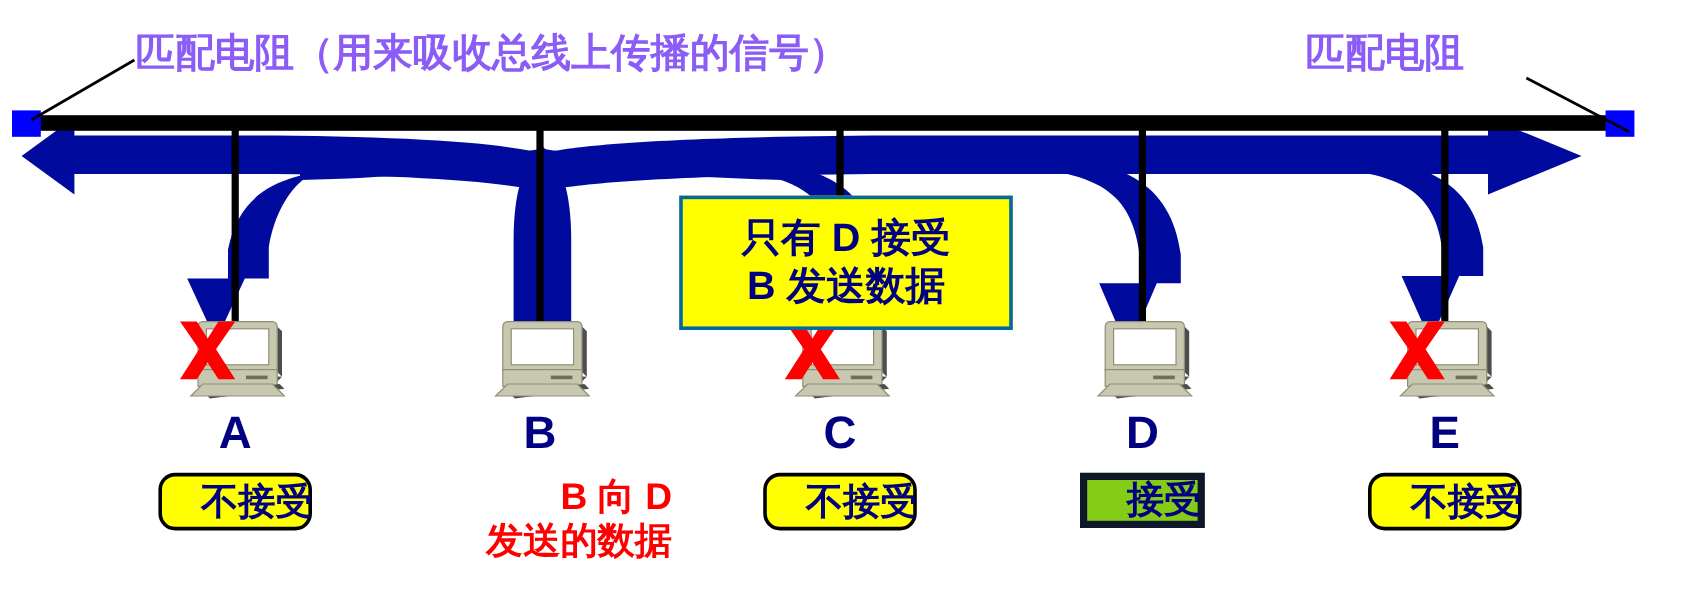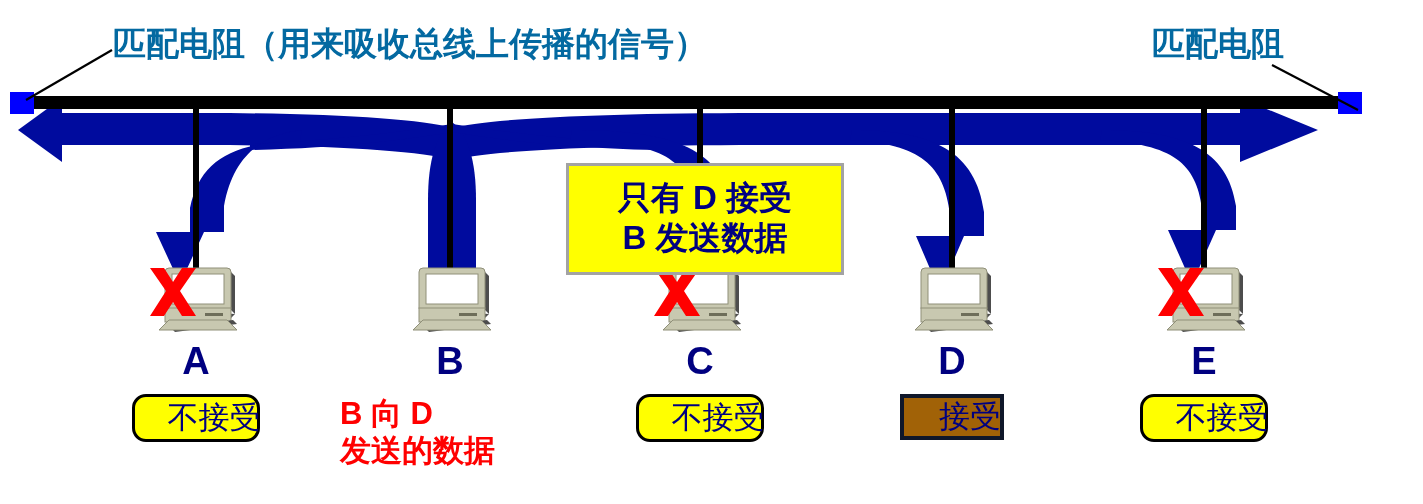--- a/index.html
+++ b/index.html
@@ -37,21 +37,21 @@
   .terminator.right { left: 1338px; }
 
   .drop-line {
     width: 6px;
     background: #000000;
     top: 106px;
   }
 
   
   .title-text {
-    color: #0369a1;
+    color: #8b5cf6;
     font-weight: bold;
     font-size: 33px;
     white-space: nowrap;
     letter-spacing: 0px;
   }
   .leader {
     stroke: #000000;
     stroke-width: 2.2;
     fill: none;
   }
@@ -61,61 +61,61 @@
     color: #000080;
     font-weight: bold;
     font-size: 38px;
     text-align: center;
     width: 70px;
   }
 
   
   .status-box {
     font-size: 31px;
-    font-weight: normal;
+    font-weight: bold;
     color: #000080;
     text-align: center;
     line-height: 1.05;
     box-sizing: border-box;
     white-space: nowrap;
     display: flex;
     align-items: center;
     justify-content: center;
     padding-left: 36px;
   }
   .status-box.reject {
     background: #ffff00;
     border: 3px solid #000000;
     border-radius: 14px;
     width: 128px;
     height: 48px;
   }
   .status-box.accept {
-    background: #a16207;
-    border: 4px solid #0f172a;
+    background: #84cc16;
+    border: 6px solid #0f172a;
     border-radius: 0;
     width: 104px;
     height: 46px;
   }
 
   
   .sender-note {
     color: #ff0000;
     font-weight: bold;
     font-size: 31px;
-    text-align: left;
+    text-align: right;
     line-height: 1.18;
     white-space: nowrap;
     width: 220px;
   }
 
   
   .callout {
     background: #ffff00;
-    border: 3px solid #a3a3a3;
+    border: 3px solid #0369a1;
     color: #000080;
     font-weight: bold;
     font-size: 33px;
     line-height: 1.22;
     text-align: center;
     white-space: nowrap;
     padding: 6px 14px 8px 14px;
     box-sizing: border-box;
     width: 278px;
     height: 112px;
@@ -199,21 +199,21 @@
   <div class="abs drop-line" style="left:949px; height:192px;"></div>
   <div class="abs drop-line" style="left:1201px; height:192px;"></div>
 
   <svg class="abs" style="left:0;top:0;width:1423px;height:140px;">
     <line class="leader" x1="112" y1="50" x2="26" y2="100"></line>
     <line class="leader" x1="1272" y1="65" x2="1358" y2="110"></line>
   </svg>
 
   <div class="abs title-text" style="left:113px; top:22px;">匹配电阻（用来吸收总线上传播的信号）</div>
 
-  <div class="abs title-text" style="left:1152px; top:22px;">匹配电阻</div>
+  <div class="abs title-text" style="left:1088px; top:22px;">匹配电阻</div>
 
   <svg class="abs computer" style="left:155px; top:258px;" viewBox="0 0 86 80">
     <polygon fill="#4d4d4d" points="76,14 80,18 80,56 76,52"></polygon>
     <polygon fill="#4d4d4d" points="20,52 80,56 76,60 16,56"></polygon>
     <rect x="10" y="10" width="66" height="44" rx="4" fill="#c8c8b0" stroke="#8f8f78" stroke-width="1"></rect>
     <rect x="17" y="16" width="52" height="30" fill="#ffffff" stroke="#8f8f78" stroke-width="1"></rect>
     <rect x="10" y="50" width="66" height="14" fill="#c8c8b0" stroke="#8f8f78" stroke-width="1"></rect>
     <rect x="50" y="55" width="18" height="3" fill="#6e6e5a"></rect>
     <polygon fill="#4d4d4d" points="78,62 82,66 20,74 16,70"></polygon>
     <polygon fill="#c8c8b0" stroke="#8f8f78" stroke-width="1" points="4,72 14,62 72,62 82,72"></polygon>

